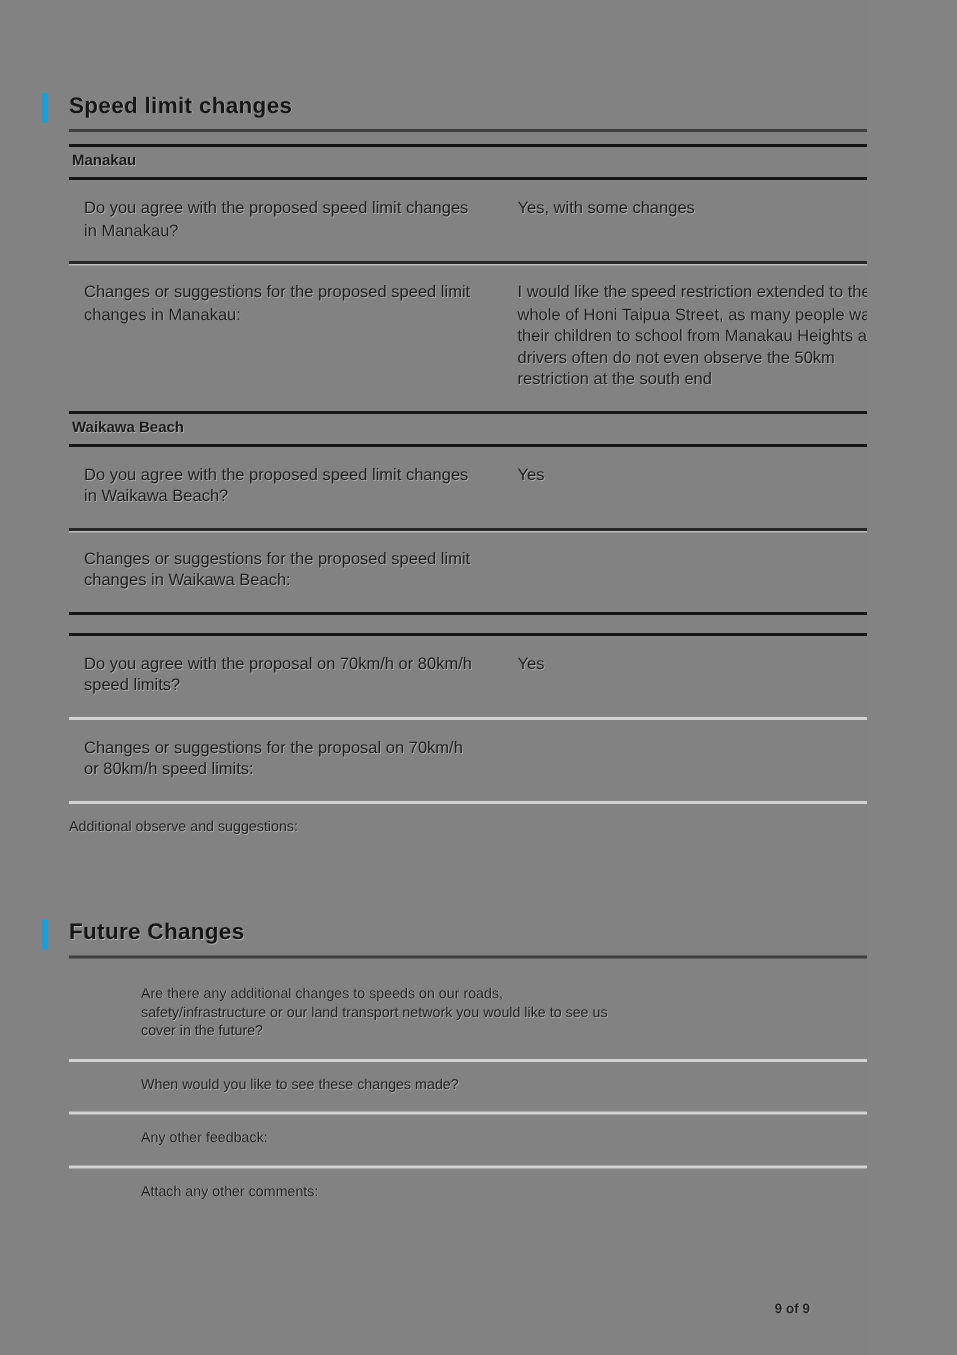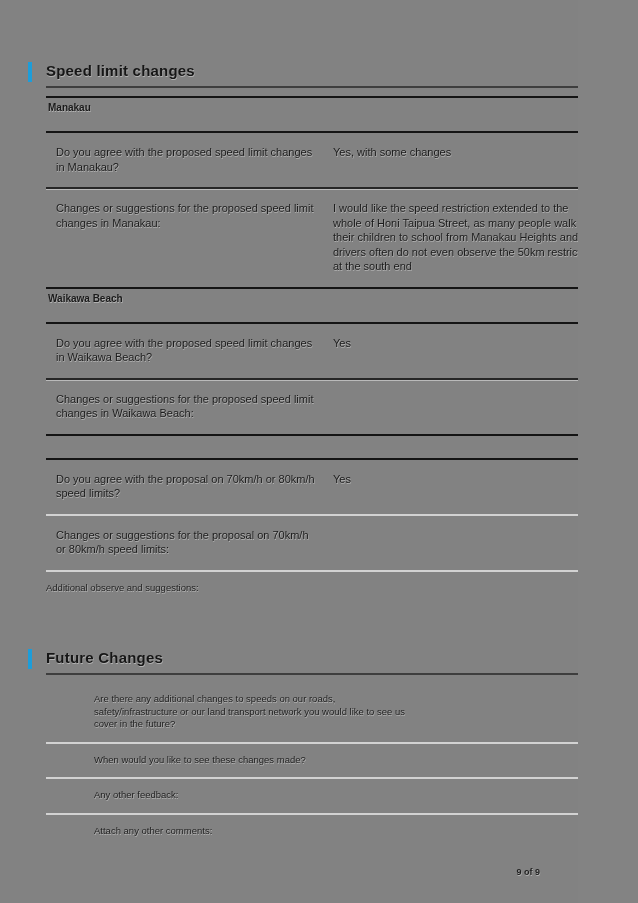--- a/index.html
+++ b/index.html
@@ -39,21 +39,21 @@
     font-size: 15px;
     font-weight: bold;
     color: #161616;
     letter-spacing: 0.2px;
   }
 
   
   .subheader {
     border-top: 2px solid #141414;
     border-bottom: 2px solid #141414;
-    padding: 4px 0 18px 2px;
+    padding: 4px 0 5px 2px;
     font-size: 10px;
     font-weight: bold;
     color: #1a1a1a;
   }
   .subheader.empty { height: 16px; }
 
   
   .qa-row {
     display: grid;
     grid-template-columns: 265px 1fr;
@@ -63,21 +63,21 @@
     line-height: 1.32;
   }
   .qa-row.rule-dark {
     border-bottom: 2px solid #262626;
     box-shadow: 0 1px 0 rgba(255,255,255,0.45);
   }
   .qa-row.rule-light {
     border-bottom: 2px solid #d2d2d2;
   }
   .question { color: #1c1c1c; }
-  .answer { color: #1c1c1c; }
+  .answer { color: #1c1c1c; margin-left: 12px; }
 
   
   .label-row {
     font-size: 9.5px;
     line-height: 1.32;
     padding: 10px 0 11px 0;
   }
   .label-row.rule-light { border-bottom: 2px solid #d2d2d2; }
   .future-q { max-width: 315px; margin-left: 48px; }
 

